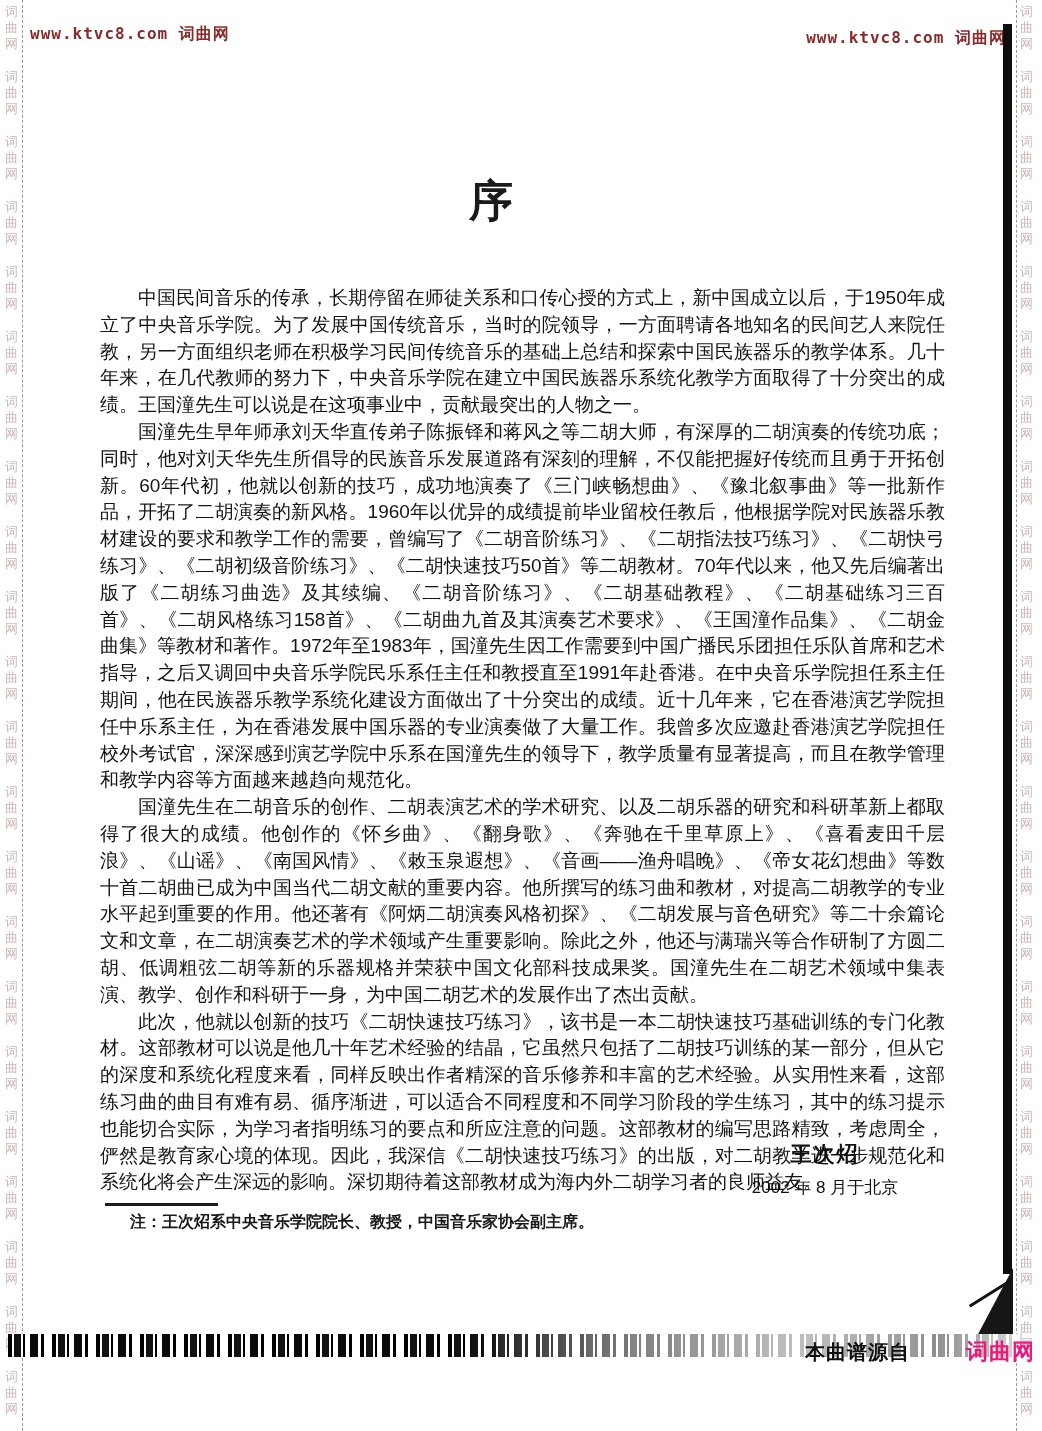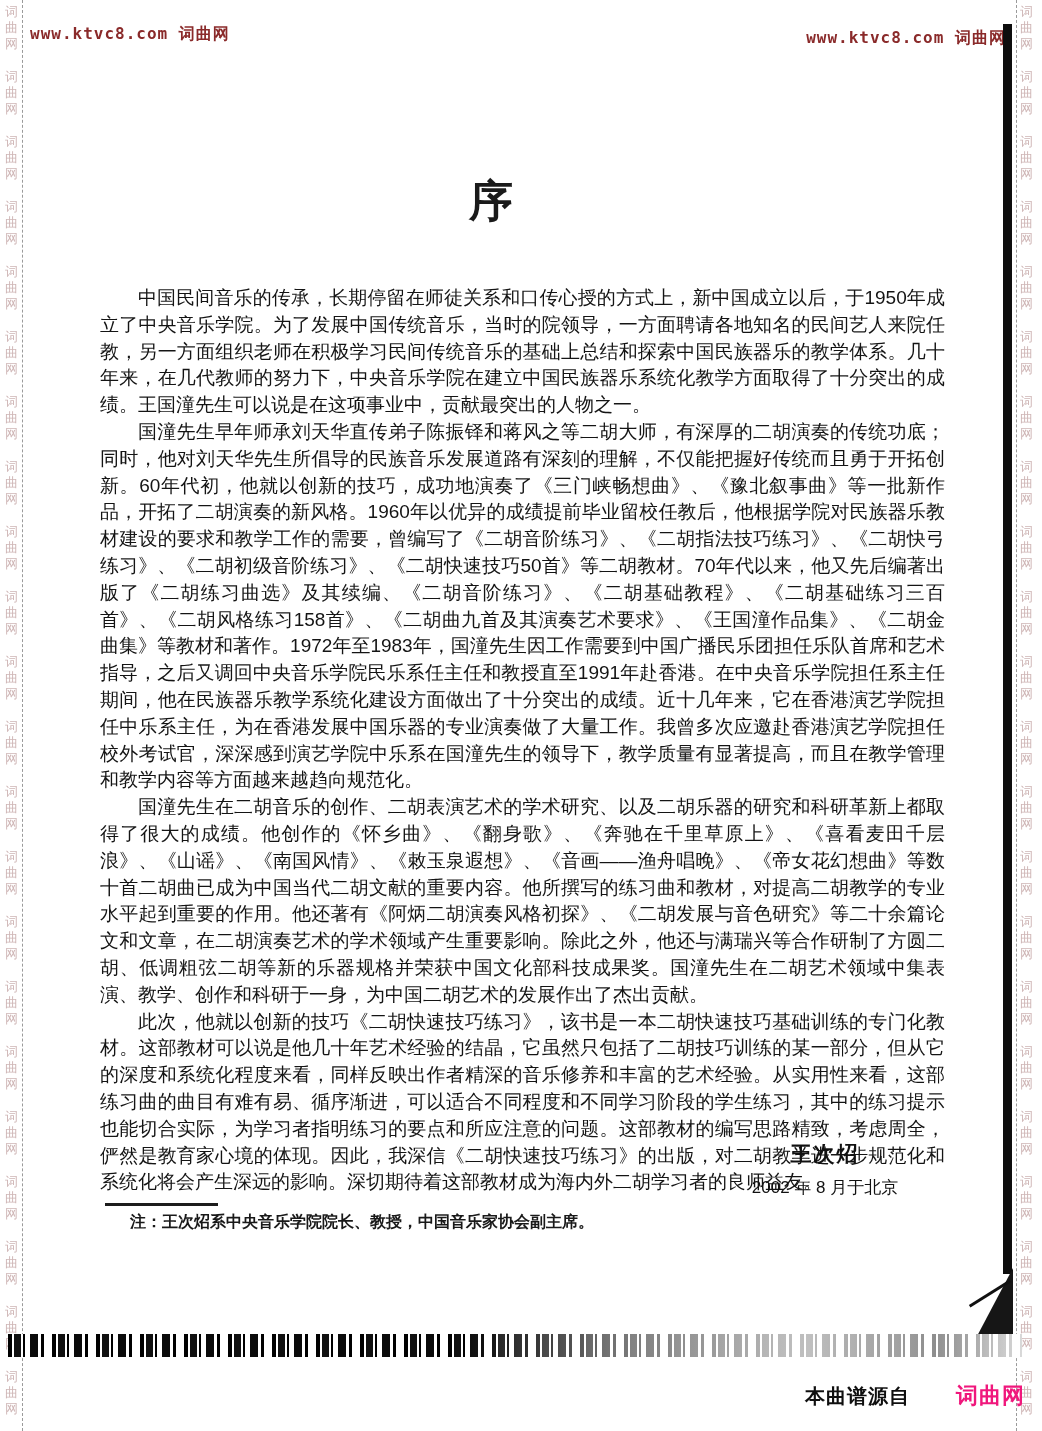--- a/index.html
+++ b/index.html
@@ -78,22 +78,22 @@
     text-align:center;color:#111;
   }
   #signature .sig-name{font-size:21px;font-weight:bold;letter-spacing:2px;margin:0;}
   #signature .sig-date{font-size:17px;margin:8px 0 0 0;}
   #footnote-rule{position:absolute;left:105px;top:1203px;width:113px;height:3px;background:#1c1c1c;}
   #footnote{
     position:absolute;left:130px;top:1212px;width:600px;
     font-size:16px;font-weight:bold;color:#191919;
   }
   #footer-credit{
-    position:absolute;left:805px;top:1381px;width:230px;
-    display:flex;align-items:baseline;
+    position:absolute;left:805px;top:1337px;width:230px;
+    display:flex;align-items:baseline;justify-content:space-between;
   }
   #footer-credit .src{font-size:20px;font-weight:bold;color:#0f0f0f;letter-spacing:1px;}
   #footer-credit .brand{font-size:22px;font-weight:bold;margin-left:46px;letter-spacing:1px;}
 </style>
 </head>
 <body>
 
 <div id="page">
 
   <div class="dash-line" id="dash-left"></div>

